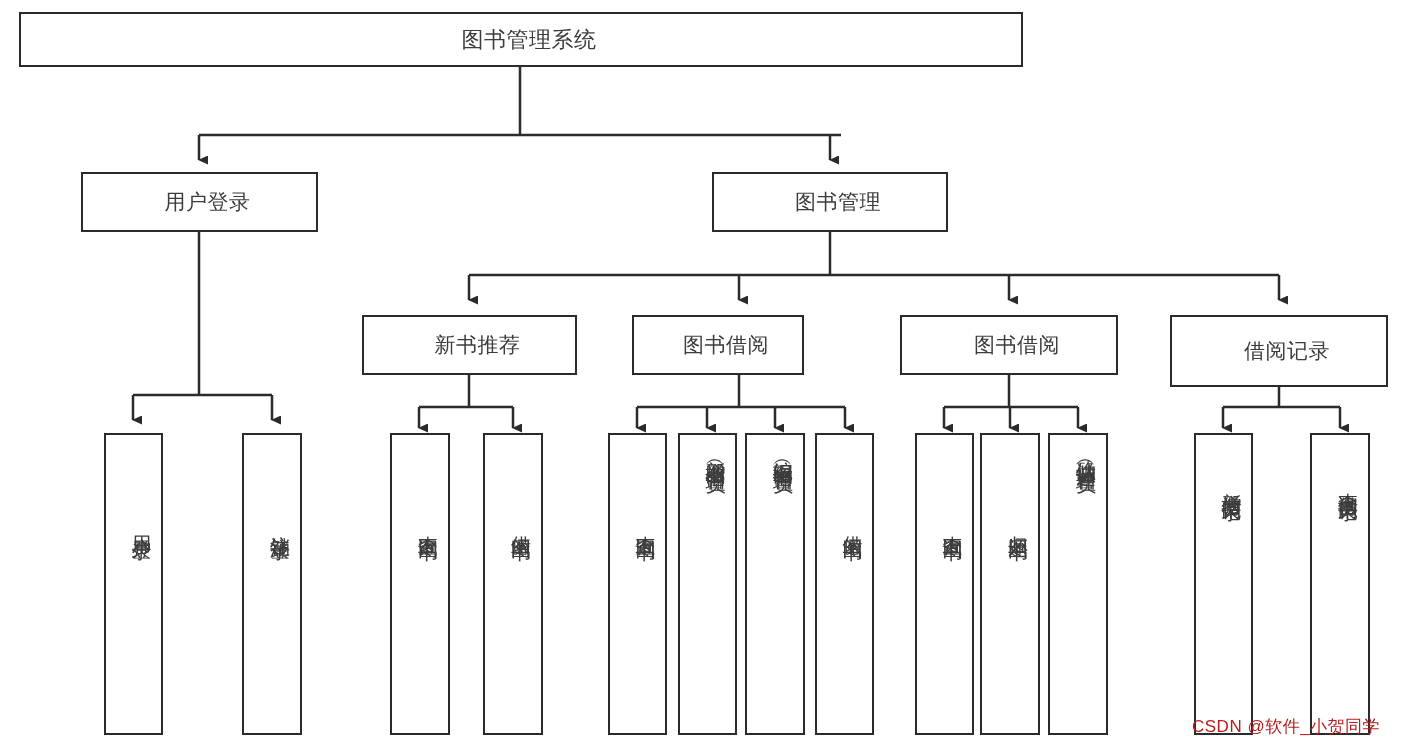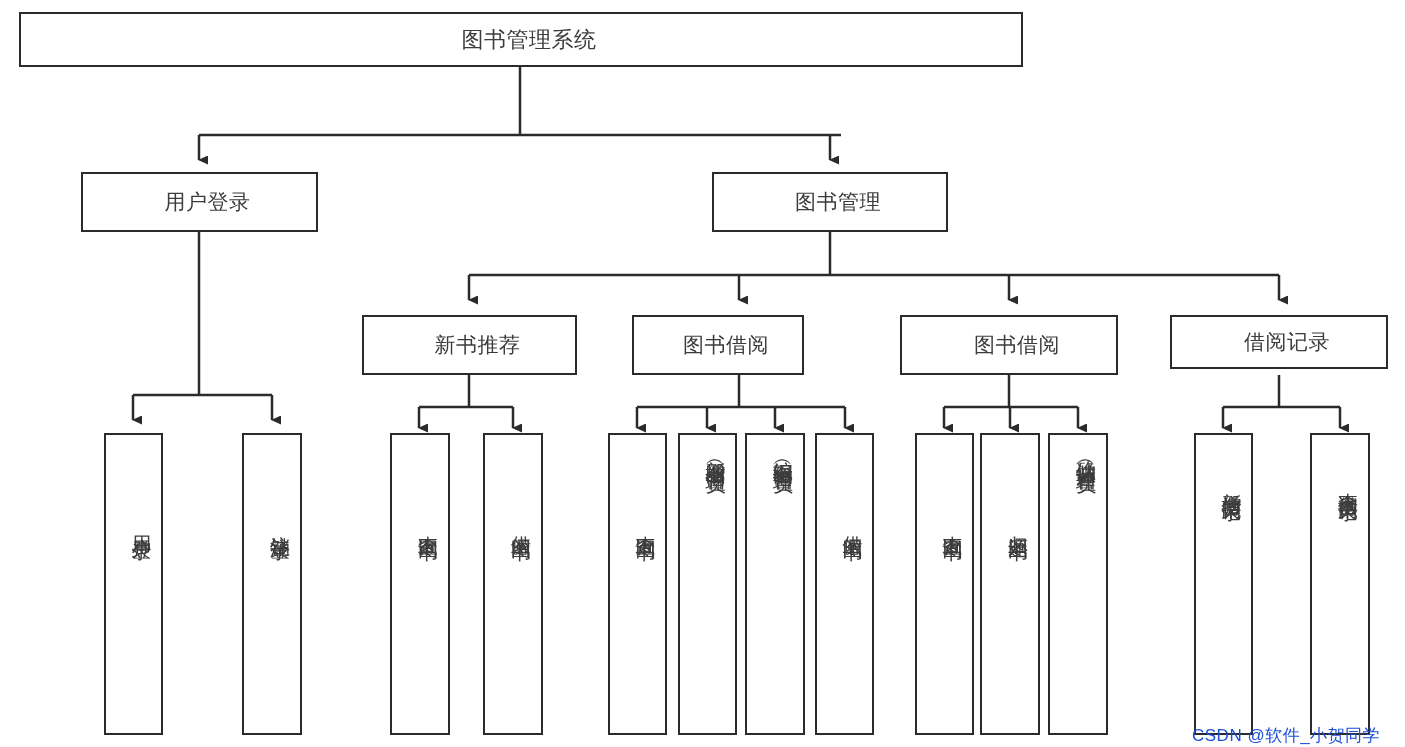--- a/index.html
+++ b/index.html
@@ -56,26 +56,25 @@
     text-orientation: upright;
     font-size: 20px;
     line-height: 1.25;
     letter-spacing: 2px;
   }
   .node.root .node-label {
     font-size: 22px;
   }
   .watermark {
     position: absolute;
-    color: #1d4ed8;
+    color: #b91c1c;
     font-size: 17px;
     letter-spacing: 0.5px;
     white-space: nowrap;
     z-index: 3;
-    margin-top: 9px;
   }
 </style>
 </head>
 <body>
 
 <div id="diagram-root">
 
   <svg class="connectors" viewBox="0 0 1405 747" xmlns="http://www.w3.org/2000/svg">
     <defs>
       <marker id="arrowhead" markerWidth="9" markerHeight="10" refX="4.5" refY="9" orient="auto" markerUnits="userSpaceOnUse">
@@ -139,21 +138,21 @@
 
   <div class="node horizontal" style="left:362px; top:315px; width:215px; height:60px;">
     <span class="node-label">新书推荐</span>
   </div>
   <div class="node horizontal" style="left:632px; top:315px; width:172px; height:60px;">
     <span class="node-label">图书借阅</span>
   </div>
   <div class="node horizontal" style="left:900px; top:315px; width:218px; height:60px;">
     <span class="node-label">图书借阅</span>
   </div>
-  <div class="node horizontal" style="left:1170px; top:315px; width:218px; height:54px;">
+  <div class="node horizontal" style="left:1170px; top:315px; width:218px; height:72px;">
     <span class="node-label">借阅记录</span>
   </div>
 
   <div class="node vertical" style="left:104px; top:433px; width:59px; height:302px; padding-top:85px;">
     <span class="node-label">用户登录</span>
   </div>
   <div class="node vertical" style="left:242px; top:433px; width:60px; height:302px; padding-top:85px;">
     <span class="node-label">注销登录</span>
   </div>
 

